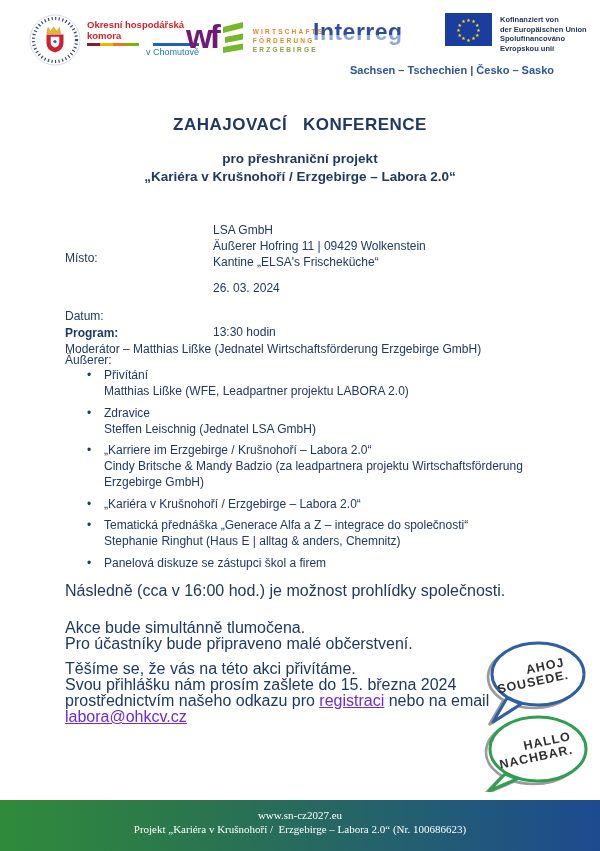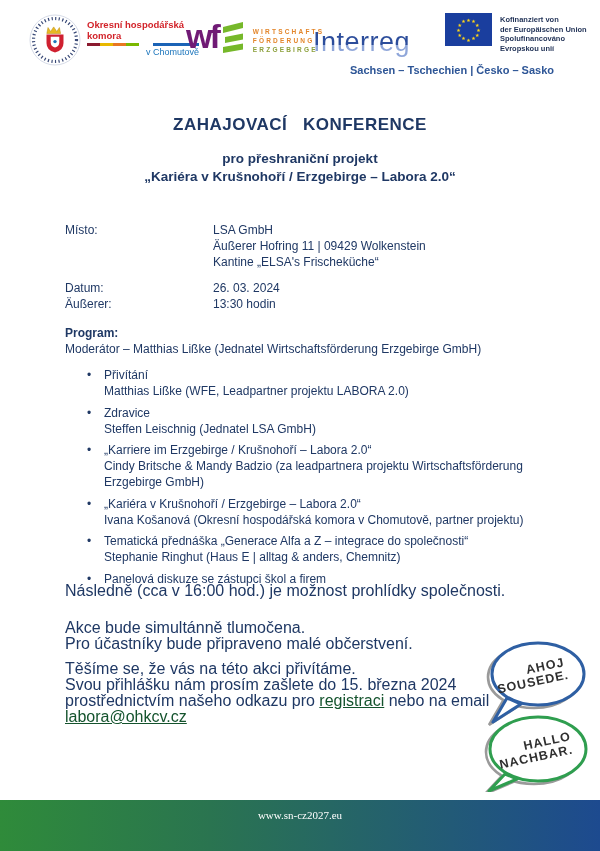--- a/index.html
+++ b/index.html
@@ -16,49 +16,49 @@
   .ch-s1{width:13px;background:#8b1a2f;} .ch-s2{width:13px;background:#e8b800;}
   .ch-s3{width:13px;background:#e87722;} .ch-s4{width:13px;background:#7ab800;}
   .ch-gap{flex:1;} .ch-s5{width:46px;height:4px;background:#1b63b6;}
   .ch-l3 { color:#1b75bc; font-size:9px; text-align:right; }
   .wfe { position:absolute; left:186px; top:22px; display:flex; align-items:flex-start; }
   .wfe-wf { font-size:34px; font-weight:bold; color:#701a75; letter-spacing:-3px; line-height:28px; }
   .wfe-e { margin-left:2px; margin-top:0px; }
   .wfe-lines { margin-left:9px; margin-top:5px; font-size:6.5px; font-weight:bold; letter-spacing:2.2px; line-height:9px; }
   .wfe-lines .w1{color:#e3862b;} .wfe-lines .w2{color:#e3862b;} .wfe-lines .w3{color:#8ca03c;}
   .interreg-word {
-    position:absolute; left:313px; top:19px; font-size:27px; font-weight:normal; letter-spacing:0.5px;
+    position:absolute; left:313px; top:19px; font-size:23px; font-weight:bold; letter-spacing:0.5px;
     background:linear-gradient(180deg,#2c4d9b 58%,#8fa6d9 58%);
-    -webkit-background-clip:text; background-clip:text; color:transparent;margin-top:8px;
+    -webkit-background-clip:text; background-clip:text; color:transparent;
   }
   .eu-flag { position:absolute; left:445px; top:13px; }
   .eu-text { position:absolute; left:500px; top:15px; width:100px; font-size:7.5px; font-weight:bold; line-height:9.5px; color:#1f3055; }
   .region { position:absolute; left:314px; top:64px; font-size:11px; font-weight:bold; color:#2d5596;margin-left:36px; }
   
   .title-main { position:absolute; left:0; right:0; top:115px; text-align:center;
     font-size:17px; font-weight:bold; letter-spacing:0.5px; white-space:pre; }
   .title-sub1 { position:absolute; left:0; right:0; top:151px; text-align:center; font-size:13.5px; font-weight:bold; }
   .title-sub2 { position:absolute; left:0; right:0; top:169px; text-align:center; font-size:13.5px; font-weight:bold; }
   
   .details { position:absolute; left:65px; top:222px; font-size:12px; line-height:16px; }
   .drow { display:flex; }
-  .dlabel { width:148px; flex:0 0 148px; }
+  .dlabel { width:148px; flex:0 0 148px;margin-top:28px; }
   .drow.gap { margin-top:10px; }
   
   .program { position:absolute; left:65px; top:325px; width:512px; font-size:12px; line-height:16px; }
   .prog-heading { font-weight:bold; }
   .program ul { list-style:none; margin:10px 0 0 0; padding:0 0 0 22px; }
   .program li { position:relative; padding-left:17px; margin-bottom:5.5px; }
   .program li::before { content:"•"; position:absolute; left:0; top:0; }
   
   .para { position:absolute; left:65px; font-size:16px; line-height:16px; }
   .p-tour { top:583px; width:480px; }
   .p-info { top:620px; width:480px; }
   .p-invite { top:661px; width:446px; }
-  a.doclink { color:#14532d; text-decoration:underline; }
+  a.doclink { color:#6d28d9; text-decoration:underline; }
   
   .bubbles { position:absolute; left:480px; top:640px; }
   .bub-text { font-family:"Liberation Sans",sans-serif; font-size:12.5px; font-weight:bold;
     fill:#2f2f2f; text-anchor:middle; letter-spacing:1px; }
   
   .footer { position:absolute; left:0; top:800px; width:600px; height:58px;
     background:linear-gradient(90deg,#2f8b3a 0%,#2a7450 35%,#1d4a8f 100%);
     color:#fff; font-family:"Liberation Serif", serif; font-size:11px; text-align:center; }
   .f1 { margin-top:9px; } .f2 { margin-top:2px; white-space:pre; }
 </style>
@@ -165,21 +165,20 @@
       <li>
         <div>Zdravice</div>
         <div>Steffen Leischnig (Jednatel LSA GmbH)</div>
       </li>
       <li>
         <div>„Karriere im Erzgebirge / Krušnohoří – Labora 2.0“</div>
         <div>Cindy Britsche &amp; Mandy Badzio (za leadpartnera projektu Wirtschaftsförderung Erzgebirge GmbH)</div>
       </li>
       <li>
         <div>„Kariéra v Krušnohoří / Erzgebirge – Labora 2.0“</div>
-        <div>Ivana Košanová (Okresní hospodářská komora v Chomutově, partner projektu)</div>
       </li>
       <li>
         <div>Tematická přednáška „Generace Alfa a Z – integrace do společnosti“</div>
         <div>Stephanie Ringhut (Haus E | alltag &amp; anders, Chemnitz)</div>
       </li>
       <li>
         <div>Panelová diskuze se zástupci škol a firem</div>
         <div></div>
       </li>
     </ul>
@@ -209,15 +208,16 @@
     <ellipse cx="58" cy="34" rx="46" ry="31" fill="#fff" stroke="#2e5fa3" stroke-width="3"></ellipse>
     <path d="M27,58 L13,82 L41,64 Z" fill="#fff" stroke="#2e5fa3" stroke-width="3" stroke-linejoin="round"></path>
     <text class="bub-text" x="66" y="30" transform="rotate(-12 66 30)">AHOJ</text>
     <text class="bub-text" x="54" y="46" transform="rotate(-12 54 46)">SOUSEDE.</text>
     <text class="bub-text" x="68" y="105" transform="rotate(-12 68 105)">HALLO</text>
     <text class="bub-text" x="57" y="121" transform="rotate(-12 57 121)">NACHBAR.</text>
   </svg>
 
   <div class="footer">
     <div class="f1">www.sn-cz2027.eu</div>
+    <div class="f2">Projekt „Kariéra v Krušnohoří /  Erzgebirge – Labora 2.0“ (Nr. 100686623)</div>
   </div>
 
 </div>
 
 </body></html>

